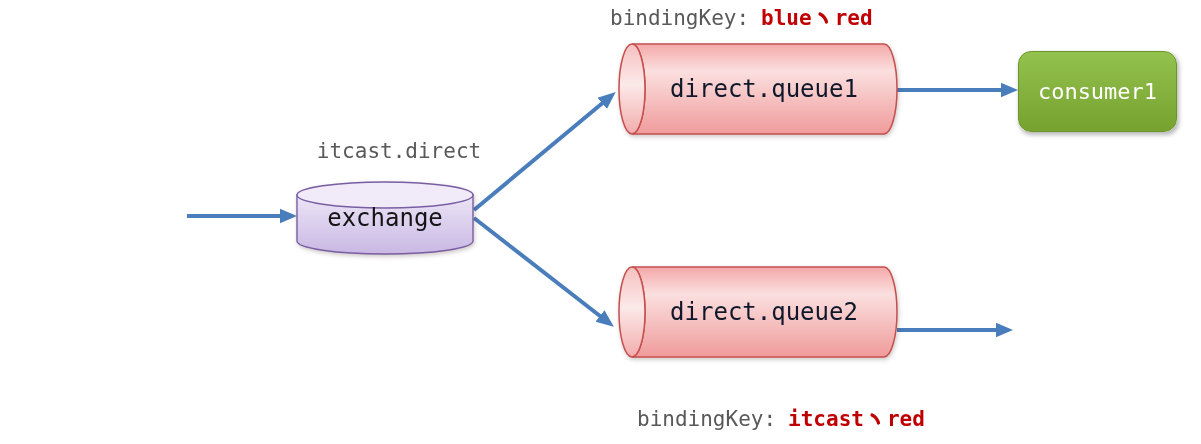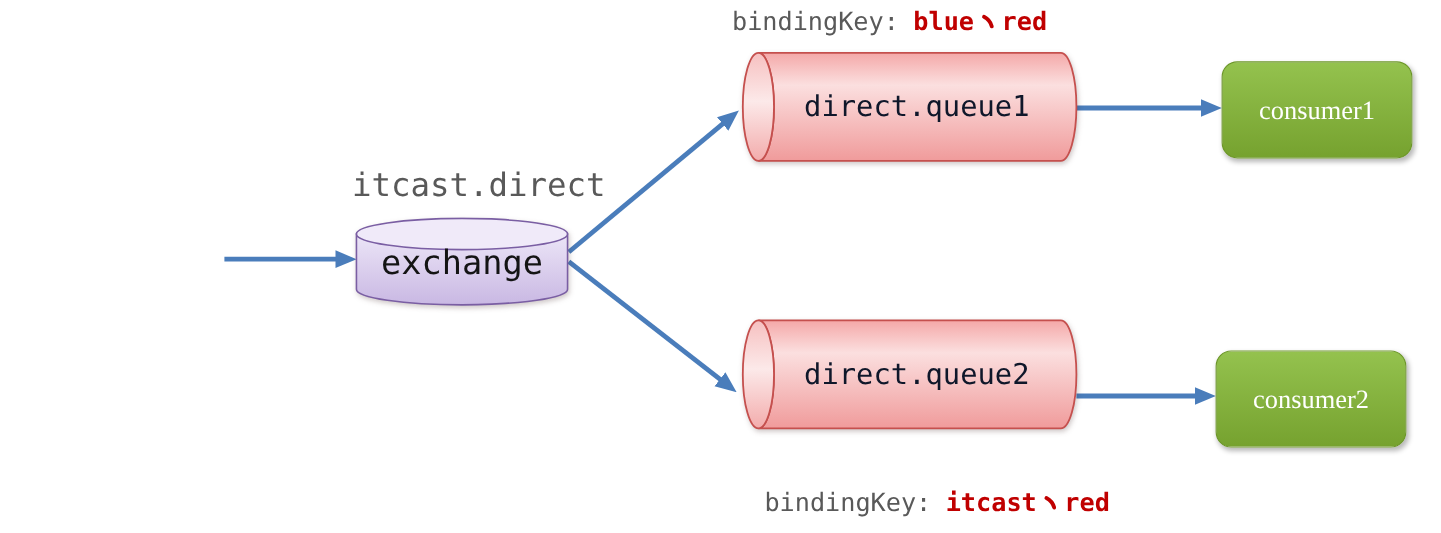--- a/index.html
+++ b/index.html
@@ -21,39 +21,38 @@
   }
   .publisher{
     left:21px;top:179px;width:164px;height:73px;
     background:linear-gradient(180deg,#478BCB 0%,#2E6CA6 100%);
     border:1px solid #2A6095;
   }
   .consumer{
     width:157px;height:79px;
     background:linear-gradient(180deg,#94C24E 0%,#76A22F 100%);
     border:1px solid #6C9629;
-    font-family:Liberation Serif, serif;
   }
   #consumer1{left:1018px;top:51px;}
   #consumer2{left:1013px;top:292px;}
-  .exchange{left:296px;top:181px;width:178px;height:74px;font-size:28px;color:#141414;}
+  .exchange{left:296px;top:181px;width:178px;height:74px;font-size:24px;color:#141414;}
   .queue{width:282px;height:94px;font-size:24px;color:#0f172a;padding-left:12px;box-sizing:border-box;}
   #queue1{left:617px;top:42px;}
   #queue2{left:617px;top:265px;}
   .shape-svg{filter:drop-shadow(1px 2px 2px rgba(60,30,30,0.25));}
   .anno{
     position:absolute;z-index:2;font-size:21px;color:#595959;
     white-space:nowrap;text-align:left;
   }
   .anno .bk-prefix{margin-right:12px;}
   .anno .bk-key{color:#C00000;font-weight:bold;}
   .cjk-comma{display:inline-block;width:18px;height:20px;vertical-align:-3px;margin:0 2px 0 3px;}
   #binding1{left:610px;top:6px;width:306px;}
   #binding2{left:637px;top:407px;width:306px;}
-  .exname{position:absolute;left:293px;top:139px;width:212px;text-align:center;font-size:27px;color:#595959;z-index:2;white-space:nowrap;}
+  .exname{position:absolute;left:293px;top:139px;width:212px;text-align:center;font-size:21px;color:#595959;z-index:2;white-space:nowrap;}
 </style>
 </head>
 <body>
 
 <div class="canvas">
 
   <svg width="0" height="0" style="position:absolute">
     <defs>
       <linearGradient id="gEx" x1="0" y1="0" x2="0" y2="1">
         <stop offset="0%" stop-color="#ECE5F7"></stop>
@@ -113,23 +112,20 @@
   </div>
 
   <div class="node queue" id="queue2">
     <svg class="shape shape-svg" width="282" height="94" viewBox="0 0 282 94">
       <path d="M15,2 H267 A 13 45 0 0 1 267,92 H15 A 13 45 0 0 0 15,2 Z" fill="url(#gQ)" stroke="#C5504E" stroke-width="1.5"></path>
       <ellipse cx="15" cy="47" rx="13" ry="45" fill="url(#gC)" stroke="#C5504E" stroke-width="1.5"></ellipse>
     </svg>
     <span class="node-label">direct.queue2</span>
   </div>
 
-  <div class="node box consumer" id="consumer2">
-    <span class="node-label">consumer2</span>
-  </div>
 
   <div class="anno" id="binding2">
     <span class="bk-prefix">bindingKey:</span><span class="bk-key">itcast</span><span class="cjk-comma"><svg width="18" height="20" viewBox="0 0 18 20">
           <path d="M5 6 Q10 8.5 11.5 14" stroke="#C00000" stroke-width="3.2" fill="none" stroke-linecap="round"></path>
         </svg></span><span class="bk-key">red</span>
   </div>
 
 </div>
 
 </body></html>

